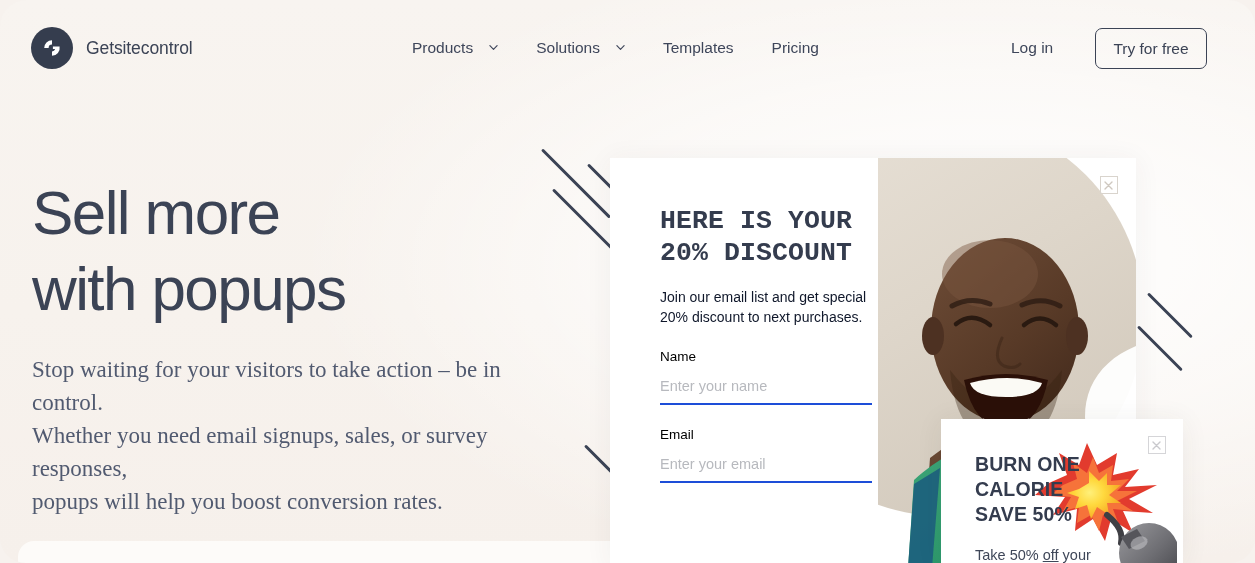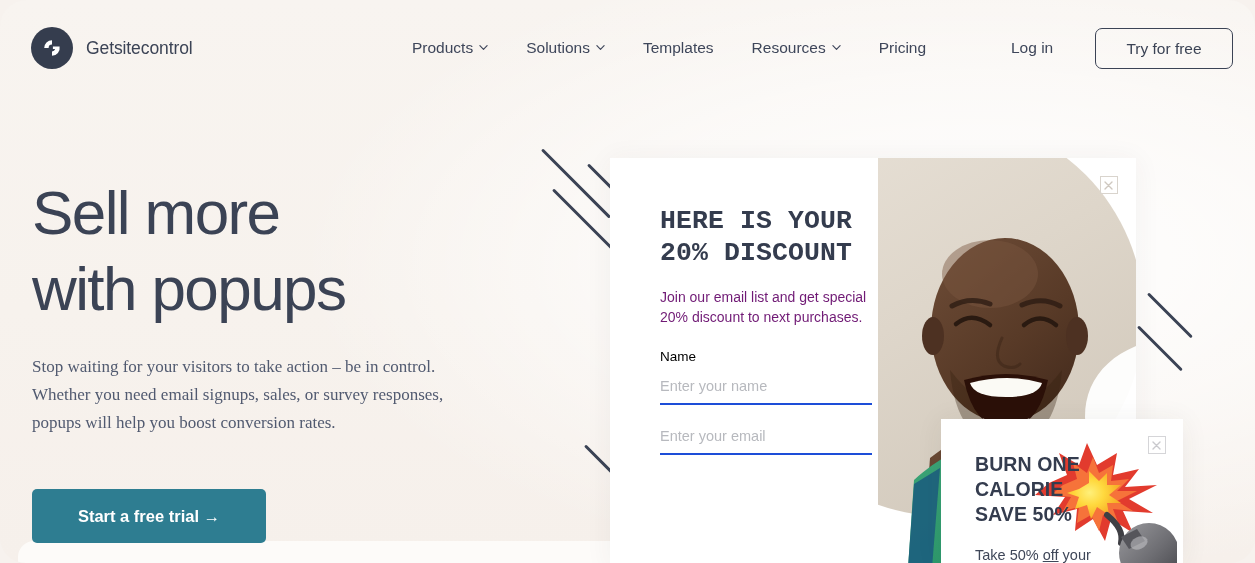--- a/index.html
+++ b/index.html
@@ -64,21 +64,21 @@
   .nav {
     position: absolute;
     left: 412px;
     display: flex;
     align-items: center;
     gap: 0;
   }
   .nav-item {
     display: inline-flex;
     align-items: center;
-    gap: 6px;
+    gap: 16px;
     font-size: 15.5px;
     color: #3e465a;
     padding: 8px 0;
     margin-right: 38px;
     cursor: pointer;
     white-space: nowrap;
   }
   .nav-item:last-child { margin-right: 0; }
   .chev {
     width: 9px; height: 9px;
@@ -94,21 +94,21 @@
     font-size: 15.5px;
     color: #3e465a;
     cursor: pointer;
     white-space: nowrap;
   }
 
   .btn-try {
     position: absolute;
     left: 1095px;
     top: 28px;
-    width: 138px;
+    width: 112px;
     height: 41px;
     border: 1.5px solid #3b4355;
     border-radius: 7px;
     background: transparent;
     color: #3b4355;
     font-size: 15.5px;
     font-family: "Liberation Sans", sans-serif;
     cursor: pointer;
     display: flex;
     align-items: center;
@@ -127,22 +127,22 @@
     font-size: 62px;
     line-height: 76px;
     font-weight: 400;
     color: #3b4355;
     letter-spacing: -1.6px;
     white-space: pre-line;
   }
   .hero-sub {
     margin-top: 26px;
     font-family: "Liberation Serif", serif;
-    font-size: 17px;
-    line-height: 28px;
+    font-size: 23px;
+    line-height: 33px;
     color: #515a70;
     white-space: pre-line;
   }
   .btn-trial {
     margin-top: 52px;
     width: 234px;
     height: 54px;
     border: none;
     border-radius: 5px;
     background: #2e7d91;
@@ -200,21 +200,21 @@
     font-weight: bold;
     color: #343c4e;
     letter-spacing: 0.1px;
     white-space: pre-line;
     font-family: Liberation Mono, monospace;
   }
   .p1-desc {
     margin-top: 18px;
     font-size: 14px;
     line-height: 20px;
-    color: #701a75;
+    color: #0f172a;
     white-space: pre-line;
   }
   .field { margin-top: 22px; width: 212px; }
   .field-label {
     font-size: 13.5px;
     color: #000000;
     margin-bottom: 13px;
   }
   .field-input {
     width: 100%;
@@ -352,28 +352,20 @@
       <span class="nav-item">
         <span>Solutions</span>
         <span class="chev">
           <svg width="9" height="9" viewBox="0 0 10 10">
               <path d="M1 3 L5 7 L9 3" stroke="#3e465a" stroke-width="1.3" fill="none" stroke-linecap="round" stroke-linejoin="round"></path>
             </svg>
         </span>
       </span>
       <span class="nav-item">
         <span>Templates</span>
-      </span>
-      <span class="nav-item">
-        <span>Resources</span>
-        <span class="chev">
-          <svg width="9" height="9" viewBox="0 0 10 10">
-              <path d="M1 3 L5 7 L9 3" stroke="#3e465a" stroke-width="1.3" fill="none" stroke-linecap="round" stroke-linejoin="round"></path>
-            </svg>
-        </span>
       </span>
       <span class="nav-item">
         <span>Pricing</span>
       </span>
     </nav>
 
     <span class="nav-login">Log in</span>
 
     <button class="btn-try">Try for free</button>
   </div>
@@ -461,20 +453,21 @@
 20% DISCOUNT</div>
       <div class="p1-desc">Join our email list and get special
 20% discount to next purchases.</div>
 
       <div class="field">
         <div class="field-label">Name</div>
         <input class="field-input" type="text" placeholder="Enter your name" style="">
       </div>
 
       <div class="field">
+        <div class="field-label">Email</div>
         <input class="field-input" type="text" placeholder="Enter your email" style="">
       </div>
 
     </div>
 
     <button class="close-btn close-1">
       <svg width="15" height="15" viewBox="0 0 15 15">
         <path d="M4 4 L11 11 M11 4 L4 11" stroke="#cfc8c0" stroke-width="1.4" stroke-linecap="round"></path>
       </svg>
     </button>

